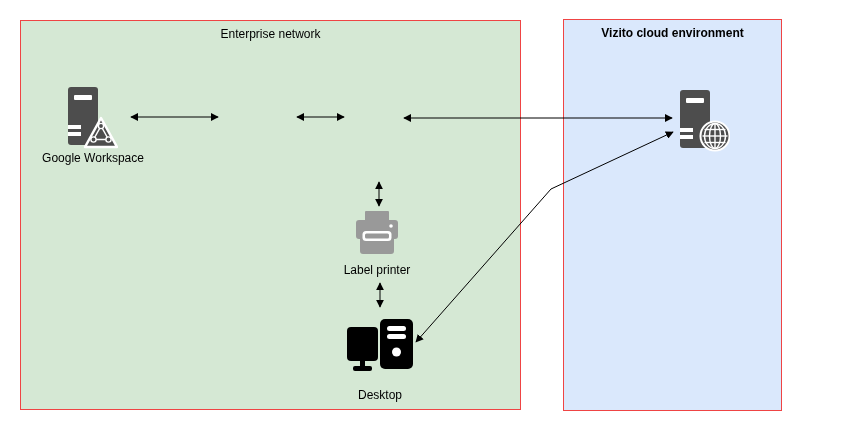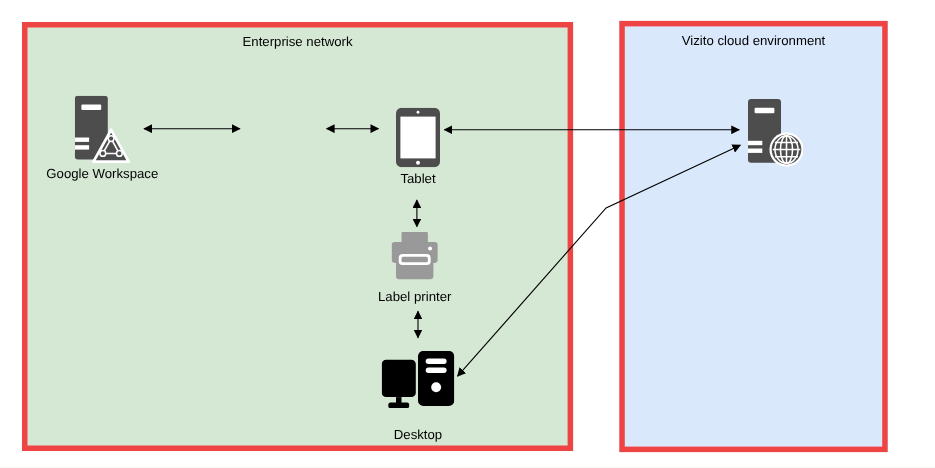--- a/index.html
+++ b/index.html
@@ -7,21 +7,21 @@
   .canvas {
     position: relative;
     width: 850px;
     height: 425px;
     background: #ffffff;
     overflow: hidden;
   }
   .container {
     position: absolute;
     box-sizing: border-box;
-    border: 5px solid #ef4444;
+    border: 1px solid #ef4444;
   }
   .container.green { background: #d5e8d4; }
   .container.blue  { background: #dae8fc; }
   .container-title {
     width: 100%;
     text-align: center;
     padding-top: 6px;
     font-size: 12px;
     color: #000000;
   }
@@ -51,21 +51,21 @@
 </style>
 </head>
 <body>
 
 <div class="canvas">
 
   <div class="container green" style="left:20px; top:20px; width:501px; height:390px;">
     <div class="container-title">Enterprise network</div>
   </div>
 
-  <div class="container blue" style="left:563px; top:19px; width:244px; height:392px;">
+  <div class="container blue" style="left:563px; top:19px; width:219px; height:392px;font-weight:bold;">
     <div class="container-title">Vizito cloud environment</div>
   </div>
 
   <svg class="edges">
     <defs>
       <marker id="ah" viewBox="0 0 10 10" refX="9" refY="5" markerWidth="8" markerHeight="8" orient="auto-start-reverse">
         <path d="M0,0 L10,5 L0,10 Z" fill="#000000"></path>
       </marker>
     </defs>
     <g stroke="#000000" stroke-width="1" fill="none">
@@ -87,29 +87,20 @@
       <path d="M33,31 L49,60 L17,60 Z" fill="#4d4d4d" stroke="#fff" stroke-width="2.5" stroke-linejoin="round"></path>
       <path d="M33,39 L40.5,52.5 L25.5,52.5 Z" fill="none" stroke="#fff" stroke-width="1.5" stroke-linejoin="round"></path>
       <circle cx="33" cy="39" r="2.6" fill="#4d4d4d" stroke="#fff" stroke-width="1.4"></circle>
       <circle cx="25.5" cy="52.5" r="2.6" fill="#4d4d4d" stroke="#fff" stroke-width="1.4"></circle>
       <circle cx="40.5" cy="52.5" r="2.6" fill="#4d4d4d" stroke="#fff" stroke-width="1.4"></circle>
     </svg>
     <div class="node-label gap-sm">Google Workspace</div>
   </div>
 
 
-  <div class="node" style="left:340px; top:98px; width:80px;">
-    <svg width="40" height="54" viewBox="0 0 40 54">
-      <rect x="0" y="0" width="40" height="54" rx="5" fill="#4d4d4d"></rect>
-      <rect x="4" y="8" width="32" height="38" fill="#fff"></rect>
-      <circle cx="20" cy="4" r="1.3" fill="#fff"></circle>
-      <circle cx="20" cy="50" r="1.8" fill="#fff"></circle>
-    </svg>
-    <div class="node-label">Tablet</div>
-  </div>
 
   <div class="node" style="left:347px; top:319px; width:66px;">
     <svg width="66" height="52" viewBox="0 0 66 52">
       <rect x="33" y="0" width="33" height="50" rx="5" fill="#000000"></rect>
       <rect x="40" y="7" width="19" height="5" rx="2.5" fill="#fff"></rect>
       <rect x="40" y="15" width="19" height="5" rx="2.5" fill="#fff"></rect>
       <circle cx="49.5" cy="33" r="4.5" fill="#fff"></circle>
       <rect x="0" y="8" width="31" height="34" rx="4" fill="#000000"></rect>
       <rect x="13" y="42" width="5" height="6" fill="#000000"></rect>
       <rect x="6" y="47" width="19" height="5" rx="2" fill="#000000"></rect>

